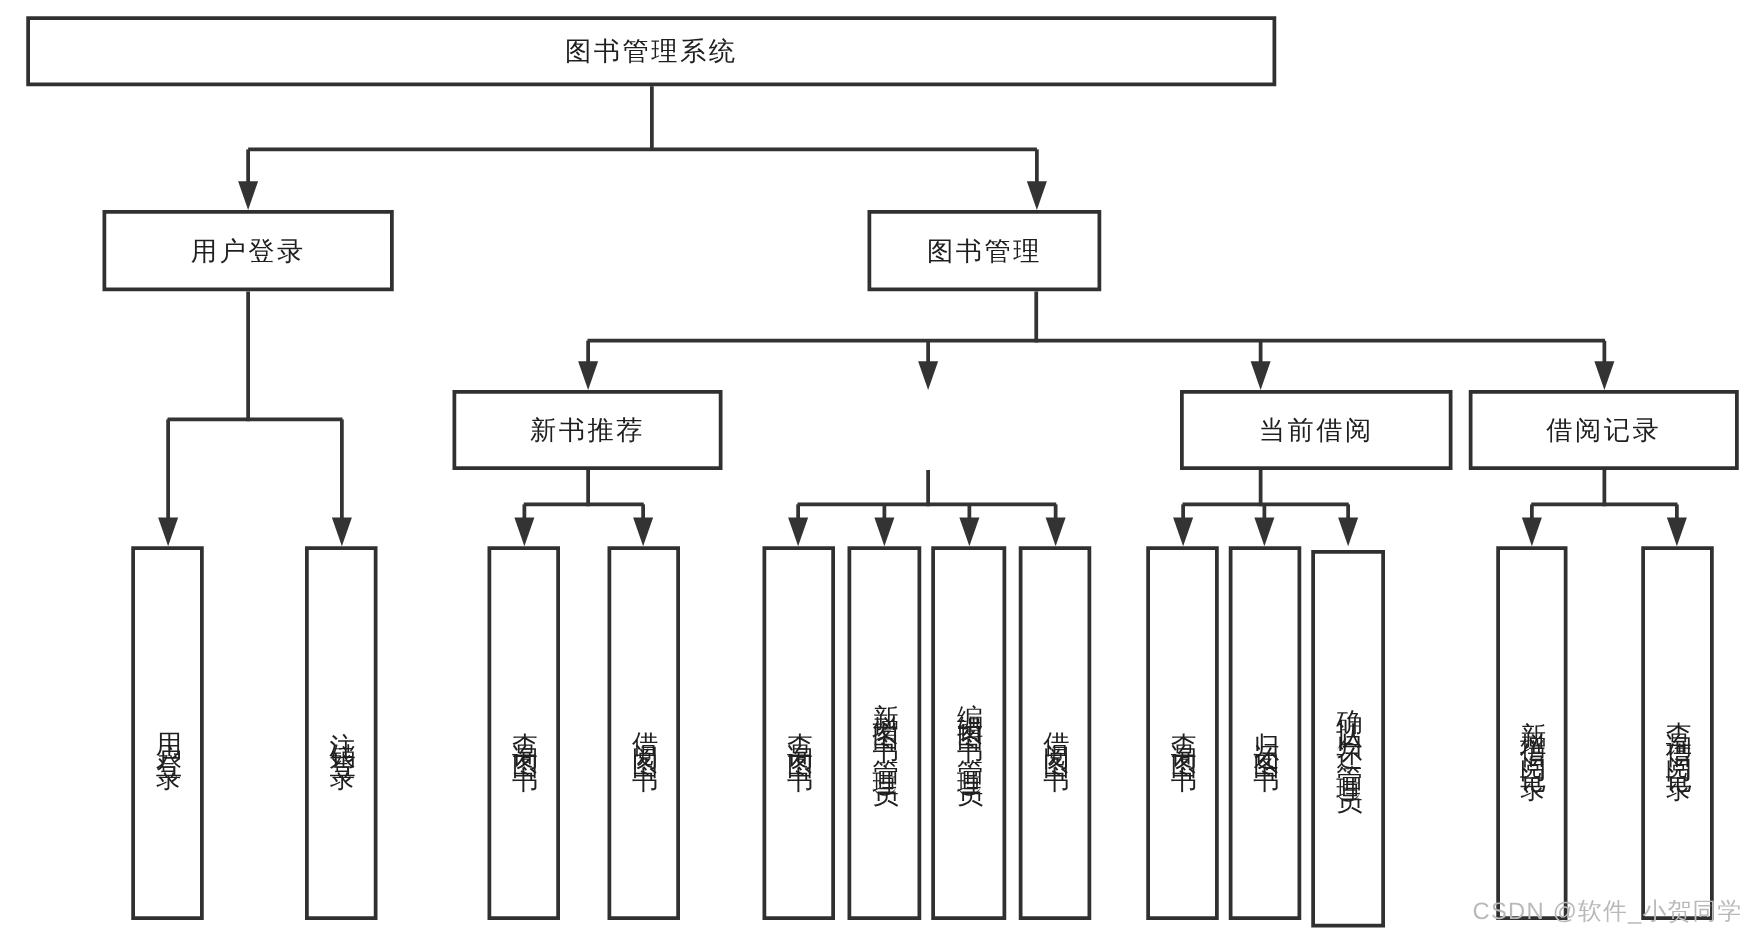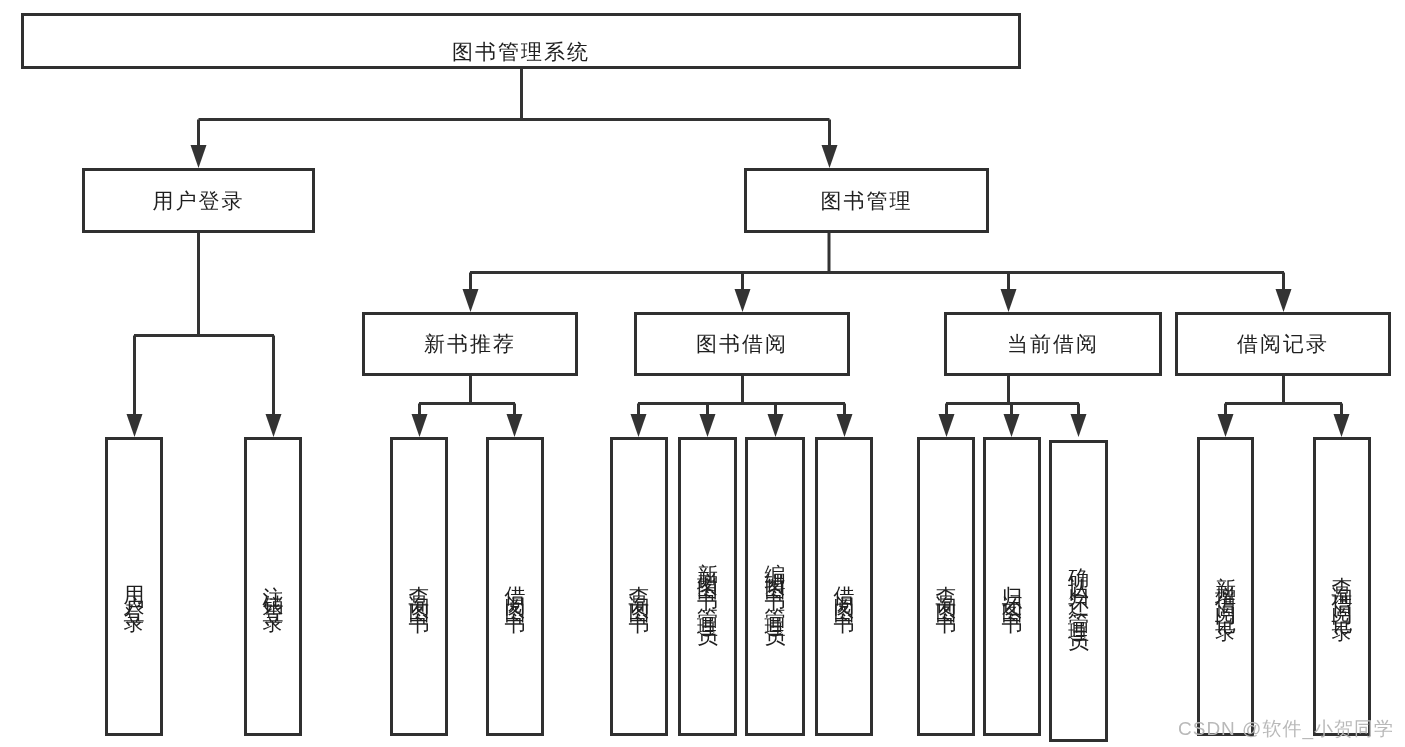--- a/index.html
+++ b/index.html
@@ -92,36 +92,33 @@
       <polygon points="767.5,414 783.5,414 775.5,437"></polygon>
       <polygon points="836.5,414 852.5,414 844.5,437"></polygon>
       <polygon points="938.5,414 954.5,414 946.5,437"></polygon>
       <polygon points="1003.5,414 1019.5,414 1011.5,437"></polygon>
       <polygon points="1070.5,414 1086.5,414 1078.5,437"></polygon>
       <polygon points="1217.5,414 1233.5,414 1225.5,437"></polygon>
       <polygon points="1333.5,414 1349.5,414 1341.5,437"></polygon>
     </g>
   </svg>
 
-  <div class="box" style="left:21px;top:13px;width:1000px;height:56px;align-items:flex-end;">
+  <div class="box" style="left:21px;top:13px;width:1000px;height:56px;">
     <span>图书管理系统</span>
   </div>
 
   <div class="box" style="left:82px;top:168px;width:233px;height:65px;">
     <span>用户登录</span>
   </div>
-  <div class="box" style="left:744px;top:168px;width:245px;height:65px;">
+  <div class="box" style="left:694px;top:168px;width:187px;height:65px;">
     <span>图书管理</span>
   </div>
 
   <div class="box" style="left:362px;top:312px;width:216px;height:64px;justify-content:center;">
     <span>新书推荐</span>
-  </div>
-  <div class="box" style="left:634px;top:312px;width:216px;height:64px;">
-    <span>图书借阅</span>
   </div>
   <div class="box" style="left:944px;top:312px;width:218px;height:64px;">
     <span>当前借阅</span>
   </div>
   <div class="box" style="left:1175px;top:312px;width:216px;height:64px;">
     <span>借阅记录</span>
   </div>
 
   <div class="vbox" style="left:105px;top:437px;width:58px;height:299px;">
     <span>用户登录</span>

